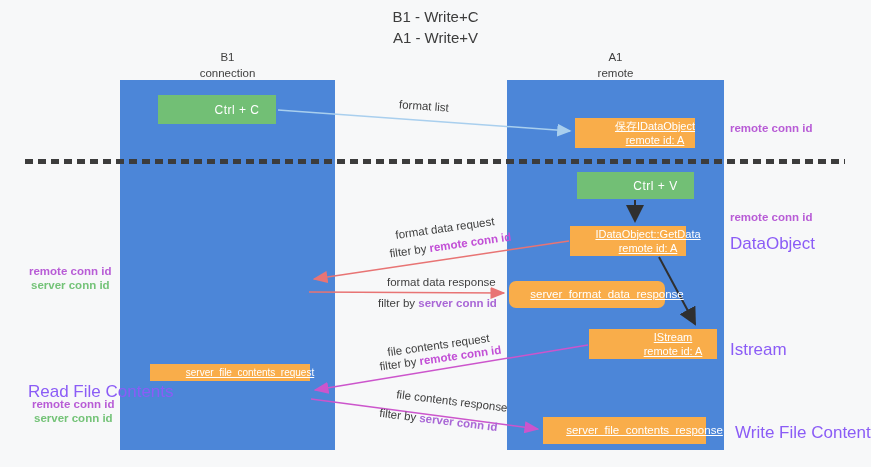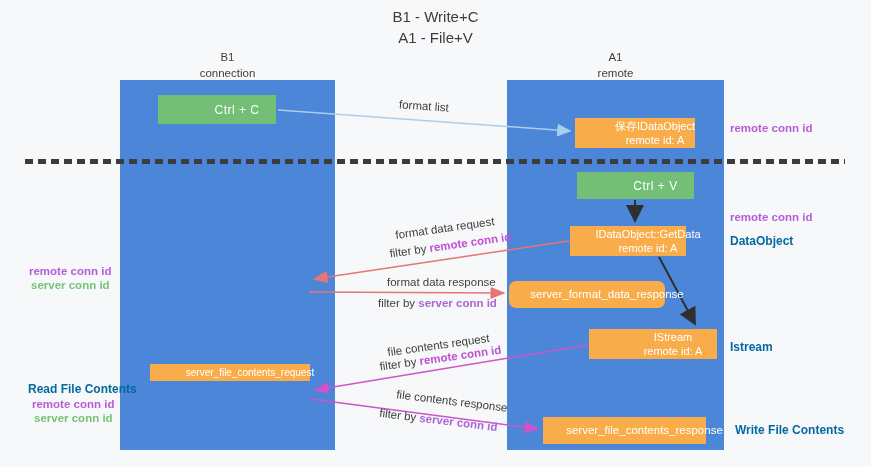--- a/index.html
+++ b/index.html
@@ -16,35 +16,35 @@
 
   .lane { position:absolute; top:80px; height:370px; background:#4c86d8; }
   #lane-b1 { left:120px; width:215px; }
   #lane-a1 { left:507px; width:217px; }
 
   .dashline { position:absolute; top:159px; left:25px; width:820px; height:5px;
               background:repeating-linear-gradient(90deg,#3c3c3c 0 8px,transparent 8px 13px); }
 
   .node { position:absolute; display:flex; flex-direction:column; align-items:center;
           justify-content:center; color:#fff; text-align:center; white-space:nowrap;padding-left:40px; }
-  .orange { background:#f9ad4a; font-size:11px; line-height:1.3; }
+  .orange { background:#f9ad4a; font-size:11px; line-height:1.3;text-decoration:underline; }
   .green  { background:#72bf75; font-size:12px; letter-spacing:0.5px; }
 
   #n-ctrlc   { left:158px; top:95px;  width:118px; height:29px; }
   #n-saveido { left:575px; top:118px; width:120px; height:30px; }
   #n-ctrlv   { left:577px; top:172px; width:117px; height:27px; }
   #n-getdata { left:570px; top:226px; width:116px; height:30px; }
   #n-sfdreq  { left:151px; top:267px; width:157px; height:28px; font-size:11.5px; }
   #n-sfdres  { left:509px; top:281px; width:156px; height:27px; font-size:11.5px;border-radius:7px; }
   #n-istream { left:589px; top:329px; width:128px; height:30px; }
   #n-sfcreq  { left:150px; top:364px; width:160px; height:17px; font-size:10px; }
   #n-sfcres  { left:543px; top:417px; width:163px; height:27px; font-size:11.5px; }
 
   .slabel { position:absolute; font-size:11.5px; color:#3f3f3f; white-space:nowrap; }
-  .dark12 { font-size:12px; color:#0369a1;font-weight:bold; }
+  .dark12 { font-size:17px; color:#8b5cf6; }
   .purple  { color:#b85cd6; font-weight:bold; }
   .magenta { color:#c24fd6; font-weight:bold; }
   .lav     { color:#a967d6; font-weight:bold; }
   .greent  { color:#74c378; font-weight:bold; }
 
   #lbl-rci-top { left:730px; top:122px; }
   #lbl-rci-mid { left:730px; top:211px; }
   #lbl-dataobject { left:730px; top:234px; }
   #lbl-istream { left:730px; top:340px; }
   #lbl-write { left:735px; top:423px; }
@@ -66,21 +66,21 @@
 
   svg.overlay { position:absolute; left:0; top:0; pointer-events:none; }
 </style>
 </head>
 <body>
 
 <div class="canvas">
 
   <div class="title">
     <div>B1 - Write+C</div>
-    <div>A1 - File+V</div>
+    <div>A1 - Write+V</div>
   </div>
 
   <div class="lane-header" id="hdr-b1">
     <div>B1</div>
     <div>connection</div>
   </div>
   <div class="lane-header" id="hdr-a1">
     <div>A1</div>
     <div>remote</div>
   </div>

